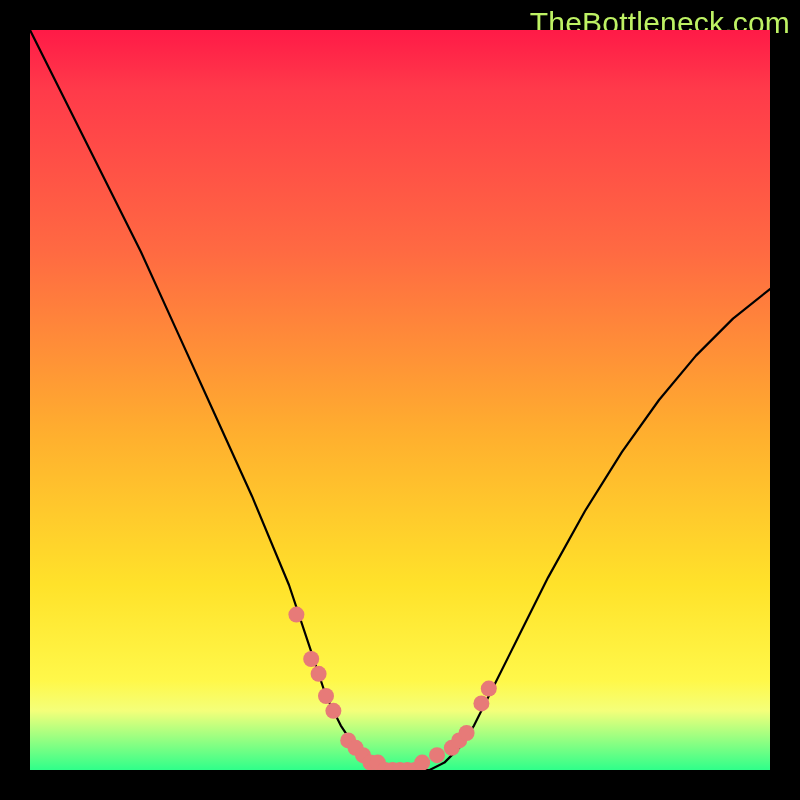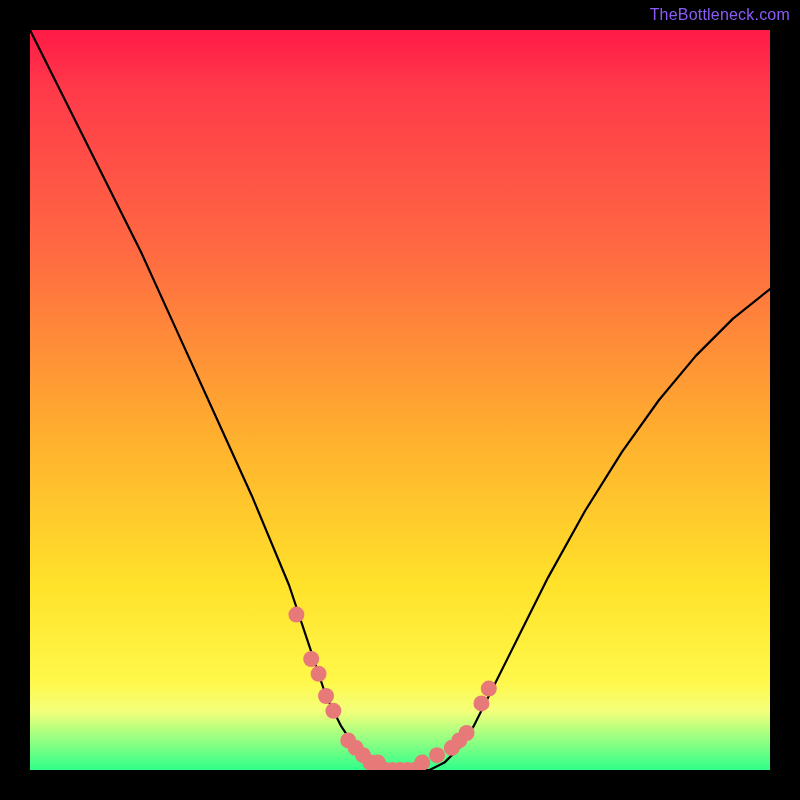--- a/index.html
+++ b/index.html
@@ -35,22 +35,22 @@
       #ffe22a 75%,
       #fff84a 88%,
       #f4ff7a 92%,
       #2fff8a 100%
     );
   }
   .watermark {
     position: absolute;
     top: 6px;
     right: 10px;
-    color: #8b5cf6;
-    font-size: 16px;
+    color: #bef264;
+    font-size: 30px;
     font-weight: 500;
     letter-spacing: 0.2px;
     user-select: none;
   }
   svg.curve {
     position: absolute;
     top: 0;
     left: 0;
     width: 740px;
     height: 740px;

